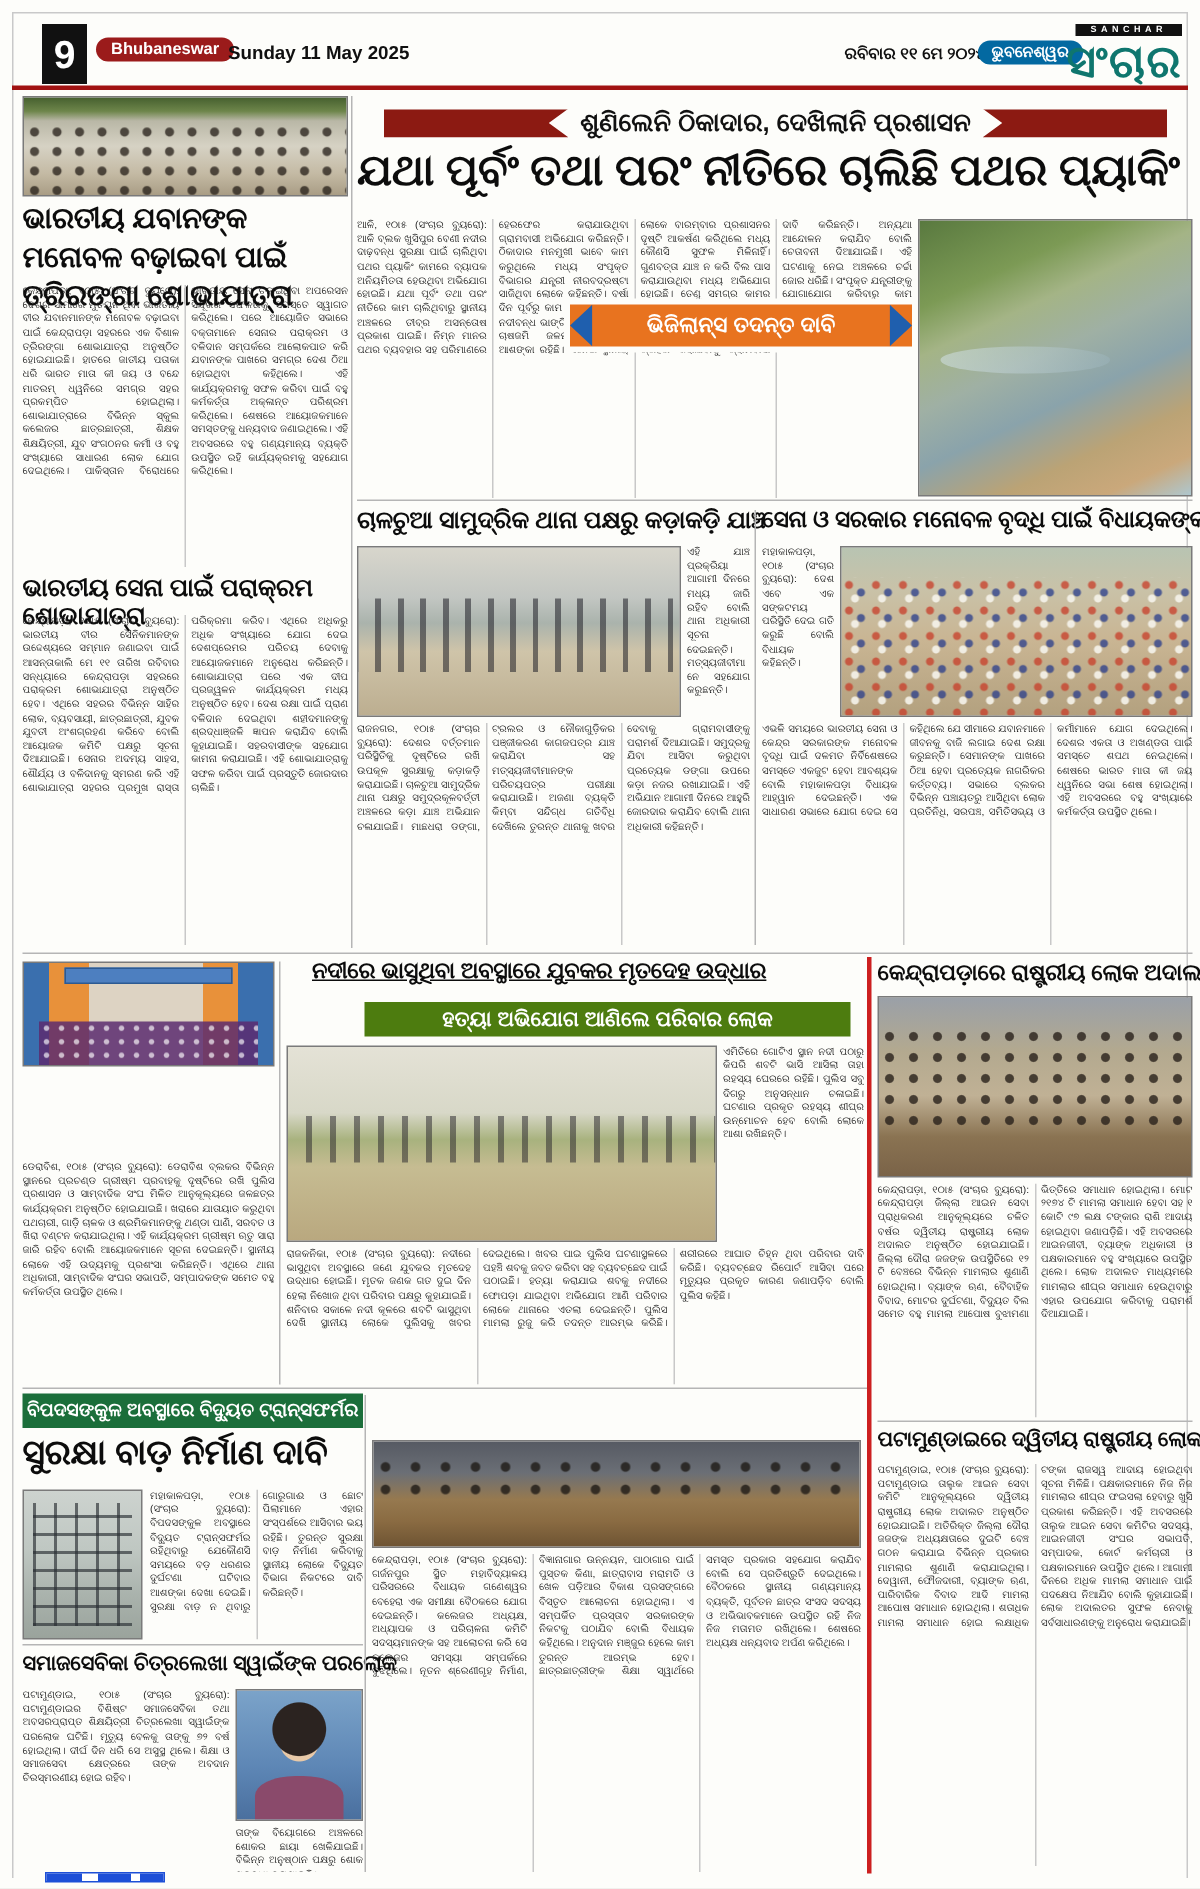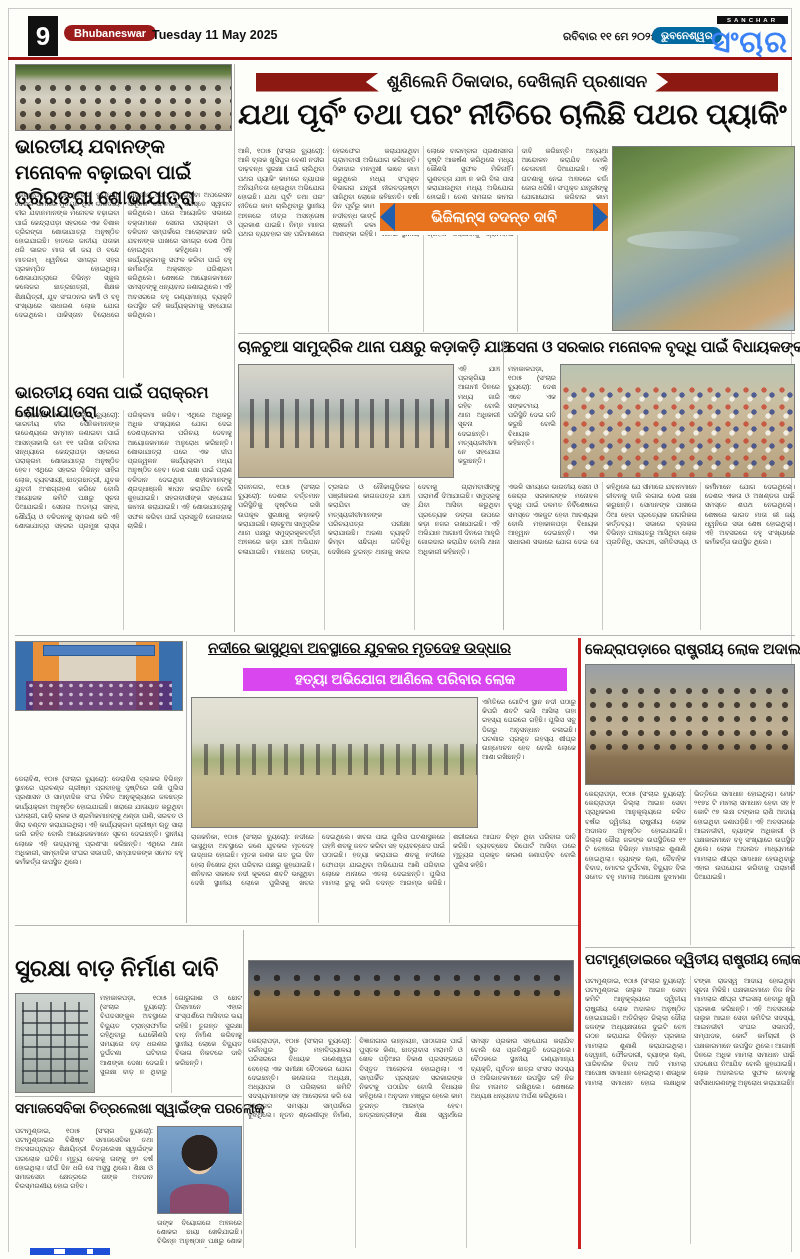--- a/index.html
+++ b/index.html
@@ -19,38 +19,38 @@
     display:flex; align-items:center; justify-content:center; }
   .ed-badge { background:#9b1b1b; color:#fff; font-weight:bold; font-size:11px;
     padding:2px 10px; border-radius:9px; white-space:nowrap; }
   .date-en { font-size:12.5px; font-weight:bold; color:#101010; white-space:nowrap; }
   .date-od { font-size:11px; font-weight:bold; color:#101010; white-space:nowrap; }
   .od-badge { background:#0369a1; color:#fff; font-weight:bold; font-size:10.5px;
     padding:2px 9px; border-radius:9px; white-space:nowrap; }
   .logo-wrap { text-align:right; }
   .logo-en { display:inline-block; background:#111; color:#fff; font-size:6px;
     letter-spacing:3px; padding:1px 10px; font-weight:bold; }
-  .logo-od { color:#3b82f6; font-size:30px; font-weight:bold; line-height:1.05; letter-spacing:1px; }
+  .logo-od { color:#0f766e; font-size:30px; font-weight:bold; line-height:1.05; letter-spacing:1px; }
   .masthead-rule { background:#a11212; }
 
   
   .hl { font-weight:bold; color:#0c0c0c; letter-spacing:-0.2px; }
   .hl-c { text-align:left; }
   .kicker-bar { display:flex; align-items:center; gap:8px; }
   .ribbon { height:19px; background:#8c1a12; flex:1 1 auto; min-width:55px; }
   .ribbon-l { clip-path: polygon(0 0, 100% 0, calc(100% - 13px) 50%, 100% 100%, 0 100%); }
   .ribbon-r { clip-path: polygon(0 0, 100% 0, 100% 100%, 0 100%, 13px 50%); }
   .kicker-text { font-size:17px; font-weight:bold; white-space:nowrap;text-align:right; }
   .banner { display:flex; align-items:center; justify-content:center;
     color:#fff; font-weight:bold; }
   .banner-vig { background:#e8731f; font-size:14.5px; box-shadow:0 0 0 4px #fdfdfa; }
   .chev { width:15px; height:100%; background:#1f5fae; flex:0 0 auto; }
   .chev-l { clip-path: polygon(100% 0, 0 50%, 100% 100%); margin-right:auto; }
   .chev-r { clip-path: polygon(0 0, 100% 50%, 0 100%); margin-left:auto; }
-  .banner-purple { background:#d946ef; font-size:14px; }
+  .banner-purple { background:#4d7c0f; font-size:14px; }
   .banner-green { background:#1b6e3a; font-size:12.5px; }
 
   
   .bd { font-size:6.8px; line-height:1.36; text-align:justify; color:#1c1c1c;
     overflow:hidden; word-break:break-word; }
   .cols2 { column-count:2; column-gap:8px; column-rule:1px solid #c8c8c8; }
   .cols3 { column-count:3; column-gap:8px; column-rule:1px solid #c8c8c8; }
   .cols4 { column-count:4; column-gap:8px; column-rule:1px solid #c8c8c8; }
 
   
@@ -107,21 +107,21 @@
 <body>
 
 <div id="page">
 
   <div class="abs frame-line" style="left:8px; top:8px; width:1px; height:1244px;"></div>
   <div class="abs frame-line" style="right:8px; top:8px; width:1px; height:1244px;"></div>
   <div class="abs frame-line" style="left:8px; top:8px; width:784px; height:1px;"></div>
 
   <div class="abs pagenum" style="left:28px; top:16px; width:30px; height:40px;">9</div>
   <div class="abs ed-badge" style="left:64px; top:25px;">Bhubaneswar</div>
-  <div class="abs date-en" style="left:152px; top:28px;">Tuesday 11 May 2025</div>
+  <div class="abs date-en" style="left:152px; top:28px;">Sunday 11 May 2025</div>
   <div class="abs date-od" style="left:563px; top:30px;">ରବିବାର ୧୧ ମେ ୨୦୨୫</div>
   <div class="abs od-badge" style="left:652px; top:27px;">ଭୁବନେଶ୍ୱର</div>
   <div class="abs logo-wrap" style="right:12px; top:8px; width:90px;">
     <span class="logo-en">SANCHAR</span>
     <div class="logo-od">ସଂଚାର</div>
   </div>
   <div class="abs masthead-rule" style="left:8px; top:57px; width:784px; height:3px;"></div>
 
   <div class="photo ph-rally" style="left:15px; top:64px; width:217px; height:67px;"></div>
   <div class="abs hl hl-c" style="left:15px; top:134px; width:217px; font-size:19.5px; line-height:1.32;">ଭାରତୀୟ ଯବାନଙ୍କ ମନୋବଳ ବଢ଼ାଇବା ପାଇଁ ତ୍ରିରଙ୍ଗା ଶୋଭାଯାତ୍ରା</div>
@@ -179,20 +179,21 @@
   <div class="abs hl" style="left:585px; top:640px; width:210px; font-size:15px; white-space:nowrap;">କେନ୍ଦ୍ରାପଡ଼ାରେ ରାଷ୍ଟ୍ରୀୟ ଲୋକ ଅଦାଲତ</div>
   <div class="photo ph-office" style="left:585px; top:664px; width:210px; height:121px;"></div>
   <div class="abs bd cols2" style="left:585px; top:789px; width:210px; height:156px;">କେନ୍ଦ୍ରାପଡ଼ା, ୧୦ା୫ (ସଂଚାର ବ୍ୟୁରୋ): କେନ୍ଦ୍ରାପଡ଼ା ଜିଲ୍ଲା ଆଇନ ସେବା ପ୍ରାଧିକରଣ ଆନୁକୂଲ୍ୟରେ ଚଳିତ ବର୍ଷର ଦ୍ୱିତୀୟ ରାଷ୍ଟ୍ରୀୟ ଲୋକ ଅଦାଲତ ଅନୁଷ୍ଠିତ ହୋଇଯାଇଛି। ଜିଲ୍ଲା ଦୌରା ଜଜଙ୍କ ଉପସ୍ଥିତିରେ ୧୨ ଟି ବେଞ୍ଚରେ ବିଭିନ୍ନ ମାମଲାର ଶୁଣାଣି ହୋଇଥିଲା। ବ୍ୟାଙ୍କ ଋଣ, ବୈବାହିକ ବିବାଦ, ମୋଟର ଦୁର୍ଘଟଣା, ବିଦ୍ୟୁତ ବିଲ ସମେତ ବହୁ ମାମଲା ଆପୋଷ ବୁଝାମଣା ଭିତ୍ତିରେ ସମାଧାନ ହୋଇଥିଲା। ମୋଟ ୨୧୭୪ ଟି ମାମଲା ସମାଧାନ ହେବା ସହ ୧ କୋଟି ୯୭ ଲକ୍ଷ ଟଙ୍କାର ରାଶି ଆଦାୟ ହୋଇଥିବା ଜଣାପଡ଼ିଛି। ଏହି ଅବସରରେ ଆଇନଜୀବୀ, ବ୍ୟାଙ୍କ ଅଧିକାରୀ ଓ ପକ୍ଷକାରମାନେ ବହୁ ସଂଖ୍ୟାରେ ଉପସ୍ଥିତ ଥିଲେ। ଲୋକ ଅଦାଲତ ମାଧ୍ୟମରେ ମାମଲାର ଶୀଘ୍ର ସମାଧାନ ହେଉଥିବାରୁ ଏହାର ଉପଯୋଗ କରିବାକୁ ପରାମର୍ଶ ଦିଆଯାଇଛି।</div>
 
   <div class="abs rule" style="left:585px; top:947px; width:210px; height:1px;"></div>
   <div class="abs hl" style="left:585px; top:951px; width:210px; font-size:14px; white-space:nowrap;">ପଟାମୁଣ୍ଡାଇରେ ଦ୍ୱିତୀୟ ରାଷ୍ଟ୍ରୀୟ ଲୋକ ଅଦାଲତ</div>
   <div class="abs bd cols2" style="left:585px; top:976px; width:210px; height:268px;">ପଟାମୁଣ୍ଡାଇ, ୧୦ା୫ (ସଂଚାର ବ୍ୟୁରୋ): ପଟାମୁଣ୍ଡାଇ ତାଲୁକ ଆଇନ ସେବା କମିଟି ଆନୁକୂଲ୍ୟରେ ଦ୍ୱିତୀୟ ରାଷ୍ଟ୍ରୀୟ ଲୋକ ଅଦାଲତ ଅନୁଷ୍ଠିତ ହୋଇଯାଇଛି। ଅତିରିକ୍ତ ଜିଲ୍ଲା ଦୌରା ଜଜଙ୍କ ଅଧ୍ୟକ୍ଷତାରେ ଦୁଇଟି ବେଞ୍ଚ ଗଠନ କରାଯାଇ ବିଭିନ୍ନ ପ୍ରକାର ମାମଲାର ଶୁଣାଣି କରାଯାଇଥିଲା। ଦେୱାନୀ, ଫୌଜଦାରୀ, ବ୍ୟାଙ୍କ ଋଣ, ପାରିବାରିକ ବିବାଦ ଆଦି ମାମଲା ଆପୋଷ ସମାଧାନ ହୋଇଥିଲା। ଶତାଧିକ ମାମଲା ସମାଧାନ ହୋଇ ଲକ୍ଷାଧିକ ଟଙ୍କା ରାଜସ୍ୱ ଆଦାୟ ହୋଇଥିବା ସୂଚନା ମିଳିଛି। ପକ୍ଷକାରମାନେ ନିଜ ନିଜ ମାମଲାର ଶୀଘ୍ର ଫଇସଲା ହେବାରୁ ଖୁସି ପ୍ରକାଶ କରିଛନ୍ତି। ଏହି ଅବସରରେ ତାଲୁକ ଆଇନ ସେବା କମିଟିର ସଦସ୍ୟ, ଆଇନଜୀବୀ ସଂଘର ସଭାପତି, ସମ୍ପାଦକ, କୋର୍ଟ କର୍ମଚାରୀ ଓ ପକ୍ଷକାରମାନେ ଉପସ୍ଥିତ ଥିଲେ। ଆଗାମୀ ଦିନରେ ଅଧିକ ମାମଲା ସମାଧାନ ପାଇଁ ପଦକ୍ଷେପ ନିଆଯିବ ବୋଲି କୁହାଯାଇଛି। ଲୋକ ଅଦାଲତର ସୁଫଳ ନେବାକୁ ସର୍ବସାଧାରଣଙ୍କୁ ଅନୁରୋଧ କରାଯାଇଛି।</div>
 
   <div class="abs rule" style="left:15px; top:925px; width:563px; height:1px;"></div>
 
+  <div class="abs banner banner-green" style="left:15px; top:929px; width:227px; height:23px;">ବିପଦସଙ୍କୁଳ ଅବସ୍ଥାରେ ବିଦ୍ୟୁତ ଟ୍ରାନ୍ସଫର୍ମର</div>
   <div class="abs hl hl-c" style="left:15px; top:955px; width:227px; font-size:23px;">ସୁରକ୍ଷା ବାଡ଼ ନିର୍ମାଣ ଦାବି</div>
   <div class="photo ph-transformer" style="left:15px; top:993px; width:80px; height:100px;"></div>
   <div class="abs bd cols2" style="left:100px; top:993px; width:142px; height:100px;">ମହାକାଳପଡ଼ା, ୧୦ା୫ (ସଂଚାର ବ୍ୟୁରୋ): ବିପଦସଙ୍କୁଳ ଅବସ୍ଥାରେ ବିଦ୍ୟୁତ ଟ୍ରାନ୍ସଫର୍ମର ରହିଥିବାରୁ ଯେକୌଣସି ସମୟରେ ବଡ଼ ଧରଣର ଦୁର୍ଘଟଣା ଘଟିବାର ଆଶଙ୍କା ଦେଖା ଦେଇଛି। ସୁରକ୍ଷା ବାଡ଼ ନ ଥିବାରୁ ଗୋରୁଗାଈ ଓ ଛୋଟ ପିଲାମାନେ ଏହାର ସଂସ୍ପର୍ଶରେ ଆସିବାର ଭୟ ରହିଛି। ତୁରନ୍ତ ସୁରକ୍ଷା ବାଡ଼ ନିର୍ମାଣ କରିବାକୁ ସ୍ଥାନୀୟ ଲୋକେ ବିଦ୍ୟୁତ ବିଭାଗ ନିକଟରେ ଦାବି କରିଛନ୍ତି।</div>
 
   <div class="abs rule" style="left:15px; top:1096px; width:227px; height:1px;"></div>
   <div class="abs hl" style="left:15px; top:1100px; width:227px; font-size:14px; white-space:nowrap;">ସମାଜସେବିକା ଚିତ୍ରଲେଖା ସ୍ୱାଇଁଙ୍କ ପରଲୋକ</div>
   <div class="abs bd" style="left:15px; top:1126px; width:138px; height:122px;">ପଟାମୁଣ୍ଡାଇ, ୧୦ା୫ (ସଂଚାର ବ୍ୟୁରୋ): ପଟାମୁଣ୍ଡାଇର ବିଶିଷ୍ଟ ସମାଜସେବିକା ତଥା ଅବସରପ୍ରାପ୍ତ ଶିକ୍ଷୟିତ୍ରୀ ଚିତ୍ରଲେଖା ସ୍ୱାଇଁଙ୍କ ପରଲୋକ ଘଟିଛି। ମୃତ୍ୟୁ ବେଳକୁ ତାଙ୍କୁ ୭୨ ବର୍ଷ ହୋଇଥିଲା। ଦୀର୍ଘ ଦିନ ଧରି ସେ ଅସୁସ୍ଥ ଥିଲେ। ଶିକ୍ଷା ଓ ସମାଜସେବା କ୍ଷେତ୍ରରେ ତାଙ୍କ ଅବଦାନ ଚିରସ୍ମରଣୀୟ ହୋଇ ରହିବ।</div>
   <div class="photo ph-portrait" style="left:157px; top:1126px; width:85px; height:88px;"></div>
   <div class="abs bd" style="left:157px; top:1218px; width:85px; height:30px;">ତାଙ୍କ ବିୟୋଗରେ ଅଞ୍ଚଳରେ ଶୋକର ଛାୟା ଖେଳିଯାଇଛି। ବିଭିନ୍ନ ଅନୁଷ୍ଠାନ ପକ୍ଷରୁ ଶୋକ ପ୍ରକାଶ କରାଯାଇଛି।</div>
 

